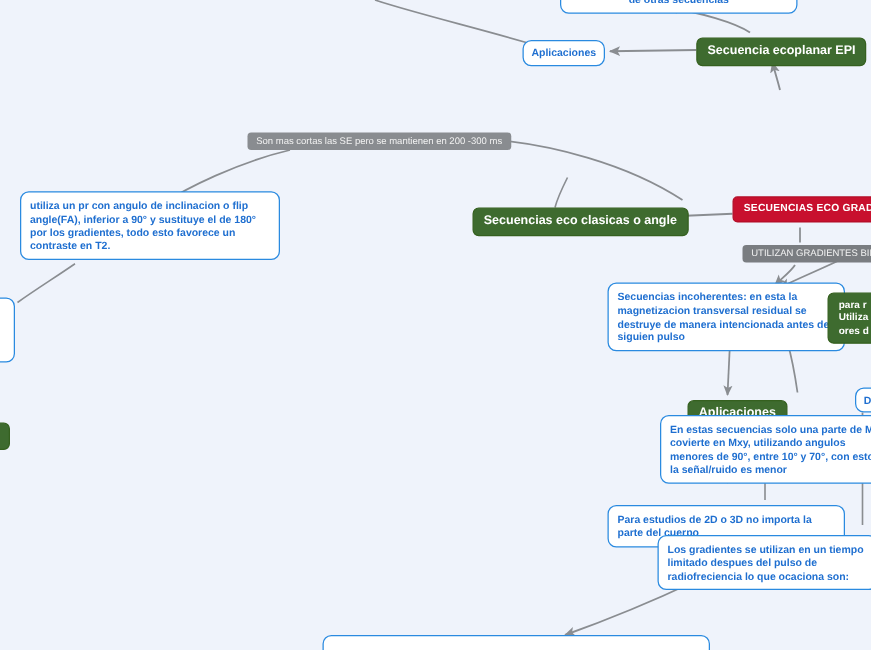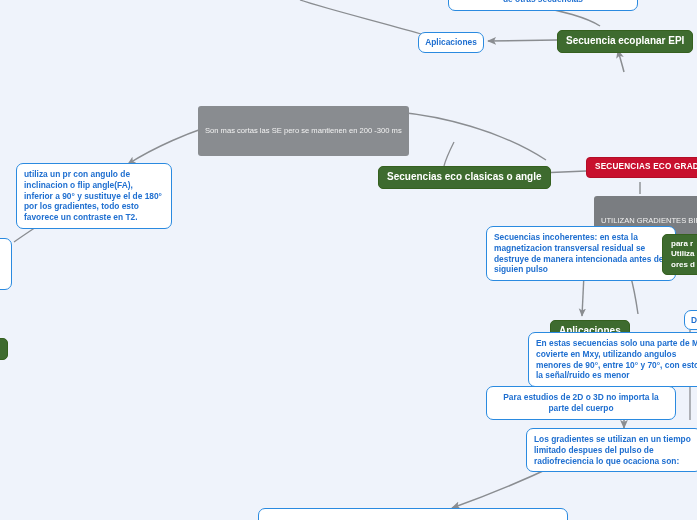--- a/index.html
+++ b/index.html
@@ -69,21 +69,21 @@
     padding: 4px 8px;
     white-space: nowrap;
   }
   
   .n-gray {
     background: #7a7d81;
     border-radius: 3px;
     color: #f2f2f2;
     font-weight: normal;
     font-size: 7.6px;
-    padding: 20px 7px;
+    padding: 2px 7px;
     white-space: nowrap;
   }
   .n-gray.lightgray {
     background: #898c90;
   }
 </style>
 </head>
 <body>
 
 <div id="canvas">
@@ -146,21 +146,21 @@
   </div>
 
   <div class="node n-blue" style="left:418px; top:32px; width:66px; text-align:center; padding:4px 5px;">
     <span>Aplicaciones</span>
   </div>
 
   <div class="node n-gray lightgray" style="left:198px; top:106px;">
     <span>Son mas cortas las SE pero se mantienen en 200 -300 ms</span>
   </div>
 
-  <div class="node n-blue" style="left:16px; top:163px; width:156px;">
+  <div class="node n-blue" style="left:16px; top:153px; width:208px;">
     <span>utiliza un pr con angulo de inclinacion o flip angle(FA), inferior a 90° y sustituye el de 180° por los gradientes, todo esto favorece un contraste en T2.</span>
   </div>
 
   <div class="node n-green" style="left:378px; top:166px;">
     <span>Secuencias eco clasicas o angle</span>
   </div>
 
   <div class="node n-red" style="left:586px; top:157px; width:140px; overflow:hidden;">
     <span>SECUENCIAS ECO GRADIENTE</span>
   </div>
@@ -190,21 +190,21 @@
   </div>
 
   <div class="node n-green" style="left:550px; top:320px;">
     <span>Aplicaciones</span>
   </div>
 
   <div class="node n-blue" style="left:528px; top:332px; width:186px; overflow:hidden;">
     <span>En estas secuencias solo una parte de Mz covierte en Mxy, utilizando angulos menores de 90°, entre 10° y 70°, con esto la señal/ruido es menor</span>
   </div>
 
-  <div class="node n-blue" style="left:486px; top:386px; width:190px;text-align:center;">
+  <div class="node n-blue" style="left:486px; top:404px; width:190px;">
     <span>Para estudios de 2D o 3D no importa la parte del cuerpo</span>
   </div>
 
   <div class="node n-blue" style="left:526px; top:428px; width:176px;">
     <span>Los gradientes se utilizan en un tiempo limitado despues del pulso de radiofreciencia lo que ocaciona son:</span>
   </div>
 
   <div class="node n-blue" style="left:258px; top:508px; width:310px; height:30px; overflow:hidden;">
     <span></span>
   </div>

